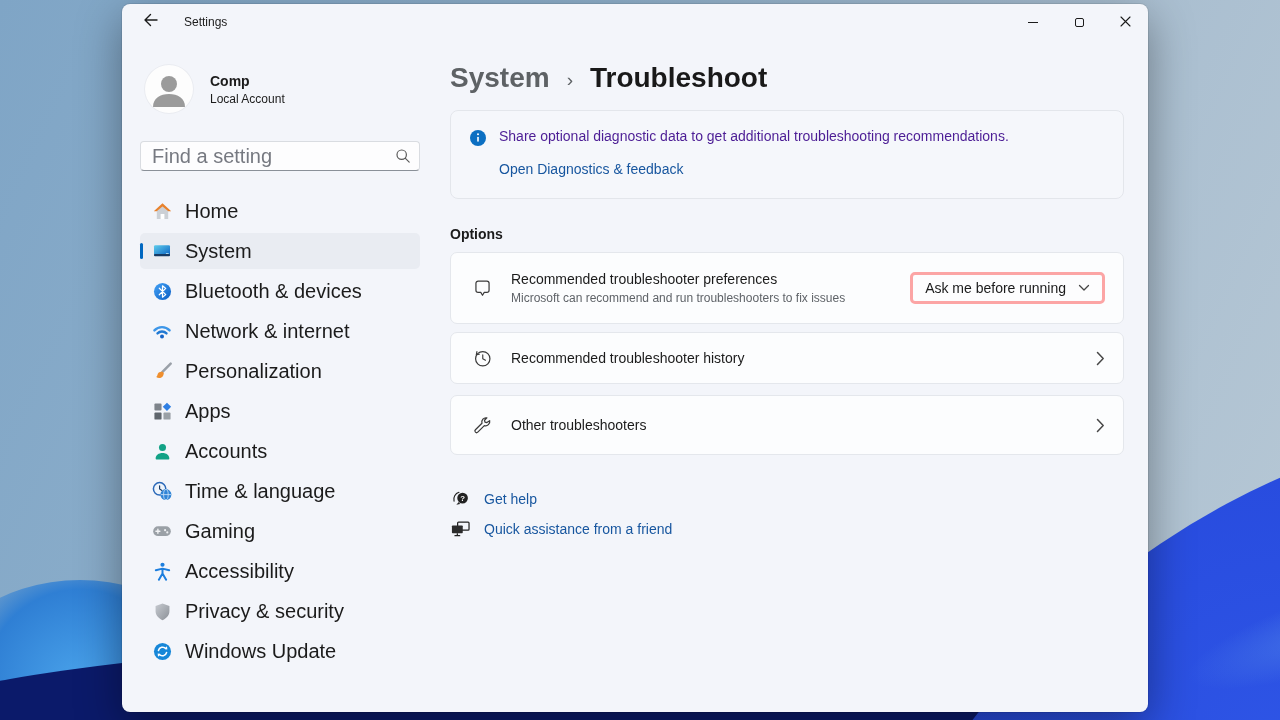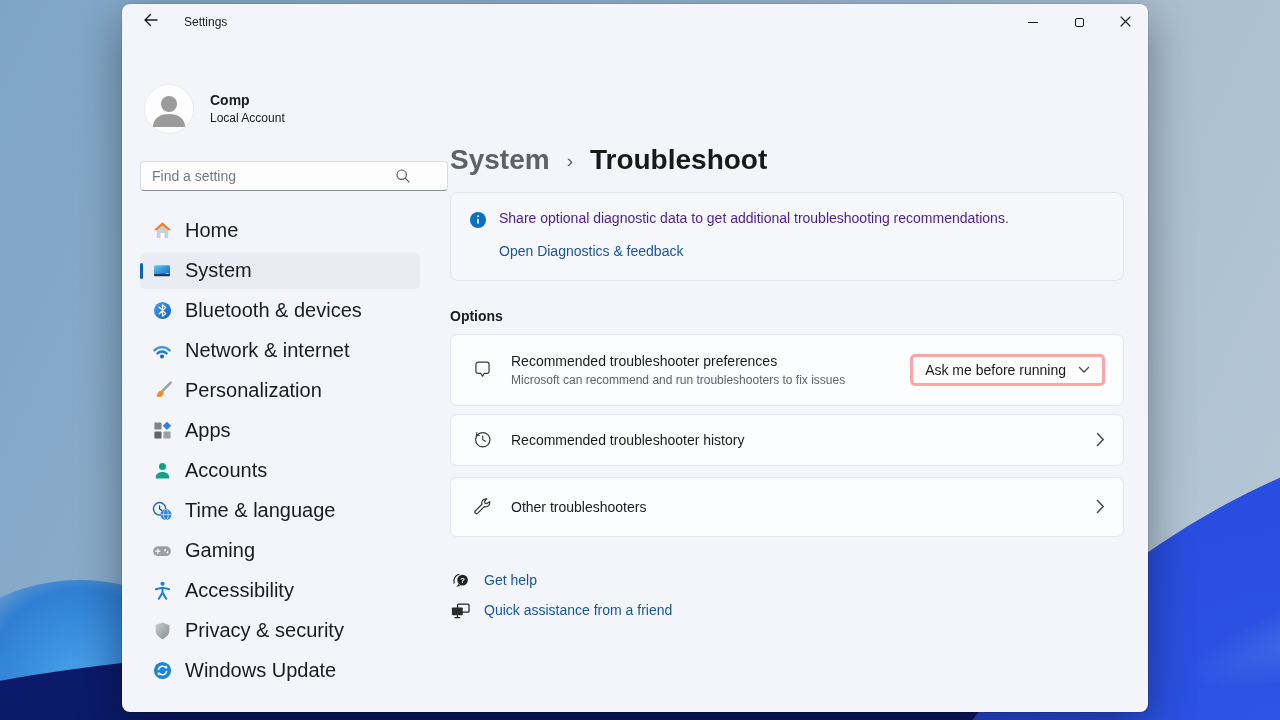--- a/index.html
+++ b/index.html
@@ -23,34 +23,34 @@
     box-shadow:0 14px 46px rgba(0,0,0,.38), 0 0 0 1px rgba(0,0,0,.08); }
 
   .titlebar { height:36px; display:flex; align-items:center; }
   .back-btn { width:40px; height:30px; margin-left:8px; display:flex; align-items:center; justify-content:center; border-radius:5px; }
   .app-title { font-size:12px; color:#1b1b1b; margin-left:14px; }
   .win-controls { margin-left:auto; display:flex; height:36px; }
   .win-btn { width:46px; height:36px; display:flex; align-items:center; justify-content:center; }
   .glyph-min { width:10px; height:1px; background:#1b1b1b; }
   .glyph-max { width:9px; height:9px; border:1.1px solid #1b1b1b; border-radius:2px; }
 
-  .layout { display:flex; height:calc(100% - 36px);align-items:center; }
+  .layout { display:flex; height:calc(100% - 36px); }
 
   
   .sidebar { width:316px; flex-shrink:0; padding:0 18px; }
   .account { display:flex; align-items:center; margin:25px 0 0 5px; }
   .avatar { width:48px; height:48px; border-radius:50%; background:#fdfdfd; overflow:hidden; flex-shrink:0;
     box-shadow:0 0 0 1px rgba(0,0,0,.04); }
   .account-text { margin-left:17px; }
   .account-name { font-size:14px; font-weight:bold; color:#1b1b1b; }
   .account-type { font-size:12px; color:#1b1b1b; margin-top:3px; }
 
   .search-box { position:relative; margin-top:28px; }
-  .search-box input { width:308px; height:30px; border:1px solid #d9dce1; border-bottom:1px solid #8a9098;
-    border-radius:4px; background:#fdfdfe; font-size:14px; padding:0 30px 0 11px; color:#1b1b1b;
+  .search-box input { width:280px; height:30px; border:1px solid #d9dce1; border-bottom:1px solid #8a9098;
+    border-radius:4px; background:#fdfdfe; font-size:20px; padding:0 30px 0 11px; color:#1b1b1b;
     font-family:"Liberation Sans", sans-serif; outline:none; }
   .search-box input::placeholder { color:#767981; }
   .search-ico { position:absolute; right:9px; top:7px; }
 
   .nav { margin-top:22px; }
   .nav-item { position:relative; width:280px; height:36px; margin-bottom:4px; border-radius:5px;
     display:flex; align-items:center; padding-left:12px; }
   .nav-item.selected { background:#e9ecf2; }
   .accent-pill { position:absolute; left:0; top:10px; width:3px; height:16px; border-radius:2px; background:var(--accent,#0067c0); }
   .nav-ico { width:20px; height:20px; display:flex; align-items:center; justify-content:center; flex-shrink:0; }

